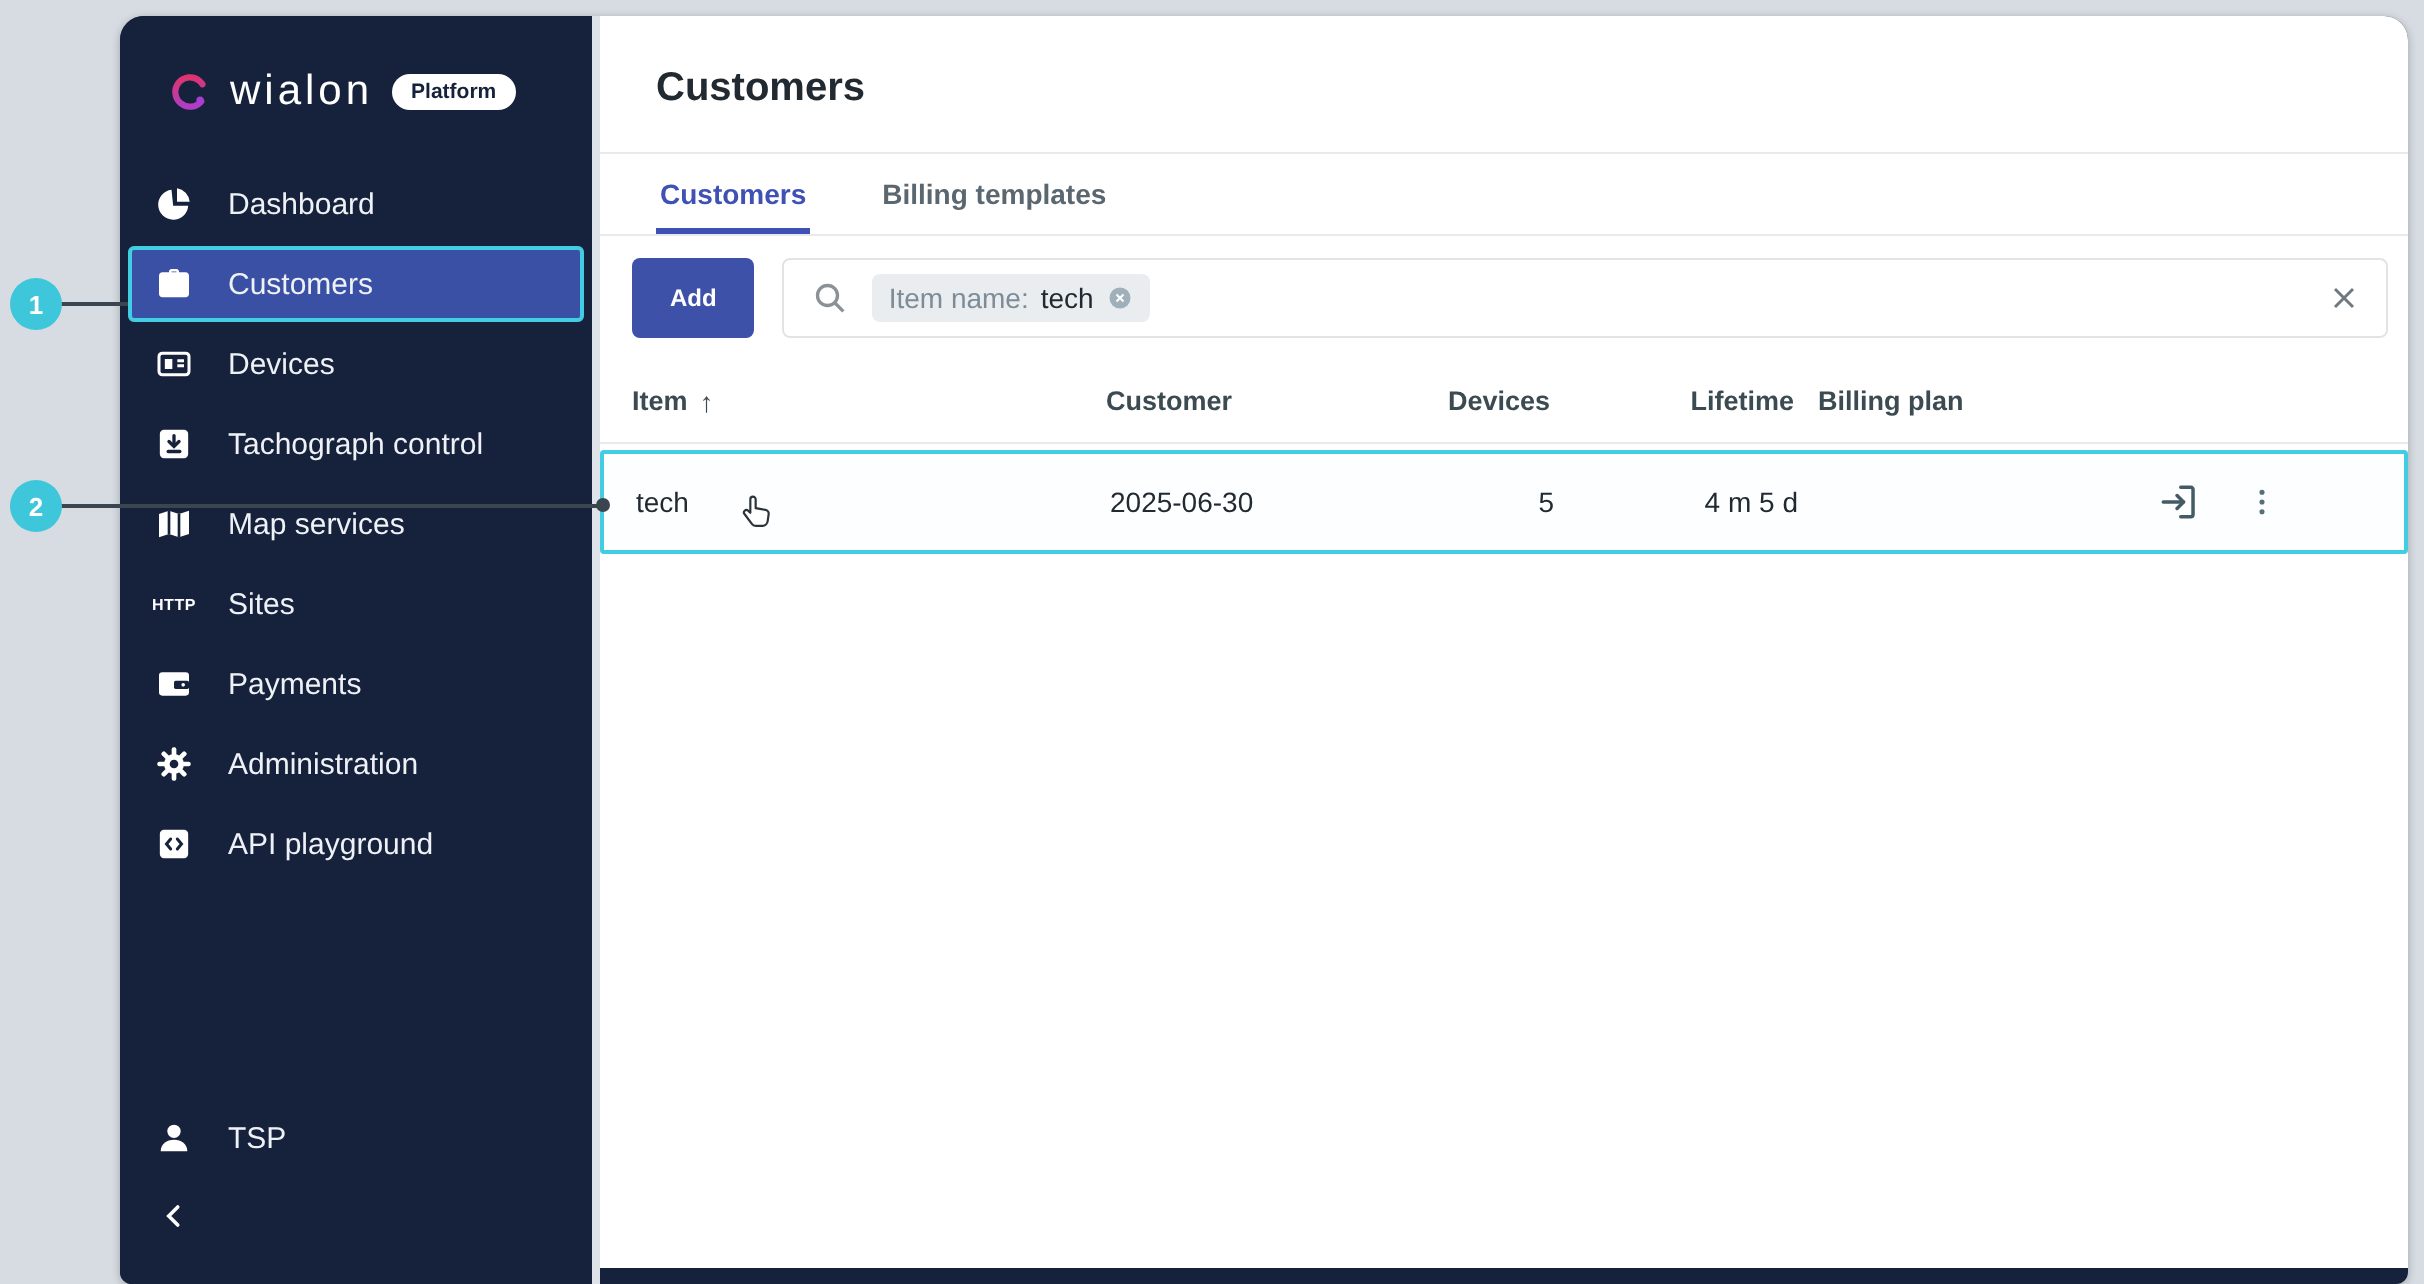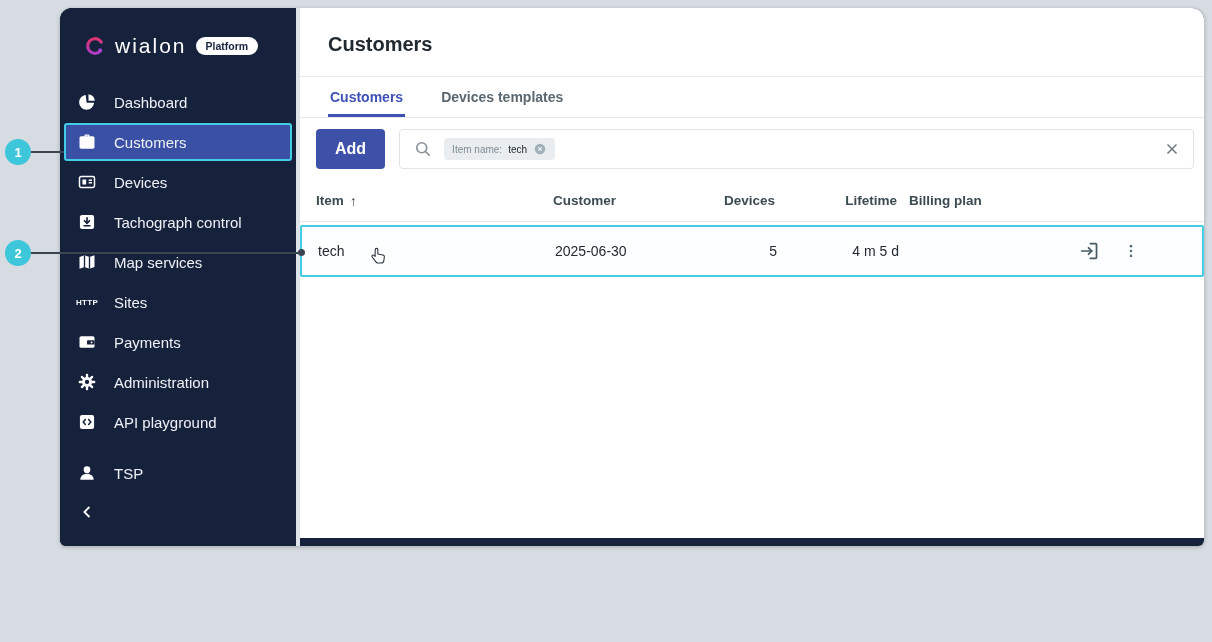--- a/index.html
+++ b/index.html
@@ -3,21 +3,21 @@
 <meta charset="utf-8">
 <style>
   * { box-sizing: border-box; }
   html,body { margin:0; padding:0; }
   body {
     position:relative; width:1212px; height:642px; overflow:hidden;
     background:#d6dce2;
     font-family:"Liberation Sans","DejaVu Sans",sans-serif;
   }
   .app {
-    position:absolute; left:60px; top:8px; width:1144px; height:538px;
+    position:absolute; left:60px; top:8px; width:1144px; height:634px;
     background:#16213c; border-radius:12px 12px 6px 6px; overflow:hidden;
     box-shadow:0 1px 4px rgba(0,0,0,.25);
   }
   
   .sidebar {
     position:absolute; left:0; top:0; width:236px; height:100%;
     background:#16213c; display:flex; flex-direction:column;
   }
   .gap-strip { position:absolute; left:236px; top:0; width:4px; height:100%; background:#dde3e8; }
   .logo-row { display:flex; align-items:center; gap:9px; padding:26px 12px 18px 24px; }
@@ -40,28 +40,28 @@
     background:#fff; display:flex; flex-direction:column;
   }
   .page-header { padding:24px 28px 20px; border-bottom:1px solid #e8eaec; }
   .page-header h1 { margin:0; font-size:20px; line-height:24px; font-weight:700; color:#222a31; }
   .tabs { display:flex; gap:34px; padding:0 28px; border-bottom:1px solid #e8eaec; }
   .tab { padding:12px 2px 9px; font-size:14px; font-weight:600; color:#5b6770; border-bottom:3px solid transparent; cursor:pointer; }
   .tab.active { color:#3f51b5; border-bottom-color:#3f51b5; }
   .toolbar { display:flex; align-items:center; gap:14px; padding:11px 10px 11px 16px; }
   .btn-add {
     background:#3d51a8; color:#fff; border:none; border-radius:4px;
-    font-size:16px; font-weight:600; padding:0 19px; height:40px; cursor:pointer;
+    font-size:12px; font-weight:600; padding:0 19px; height:40px; cursor:pointer;
     font-family:inherit;
   }
   .searchbox {
     flex:1; display:flex; align-items:center; gap:10px;
     border:1px solid #e1e4e6; border-radius:4px; height:40px; padding:0 12px;
   }
-  .chip { display:flex; align-items:center; gap:6px; background:#e9edf0; border-radius:4px; padding:4px 8px; font-size:10px; }
+  .chip { display:flex; align-items:center; gap:6px; background:#e9edf0; border-radius:4px; padding:4px 8px; font-size:14px; }
   .chip-prefix { color:#7d8c96; }
   .chip-value { color:#222a31; }
   .chip-close { display:flex; cursor:pointer; }
   .clear-x { margin-left:auto; display:flex; cursor:pointer; }
   .thead, .row {
     display:grid;
     grid-template-columns:237px 152px 70px 122px 1fr 58px 34px;
     align-items:center; padding:0 8px 0 16px;
   }
   .thead { height:42px; border-bottom:1px solid #e8eaec; font-size:13.5px; font-weight:700; color:#3c4a52; }
@@ -237,21 +237,21 @@
 
   <div class="gap-strip"></div>
 
   <main class="main">
     <div class="page-header">
       <h1>Customers</h1>
     </div>
 
     <div class="tabs">
       <div class="tab active">Customers</div>
-      <div class="tab">Devices templates</div>
+      <div class="tab">Billing templates</div>
     </div>
 
     <div class="toolbar">
       <button class="btn-add">Add</button>
       <div class="searchbox">
         <span class="icon-22">
           <svg width="20" height="20" viewBox="0 0 24 24" fill="none" stroke="#8a9197" stroke-width="2">
             <circle cx="10.5" cy="10.5" r="6"></circle>
               <path d="M15 15l5 5"></path>
           </svg>

